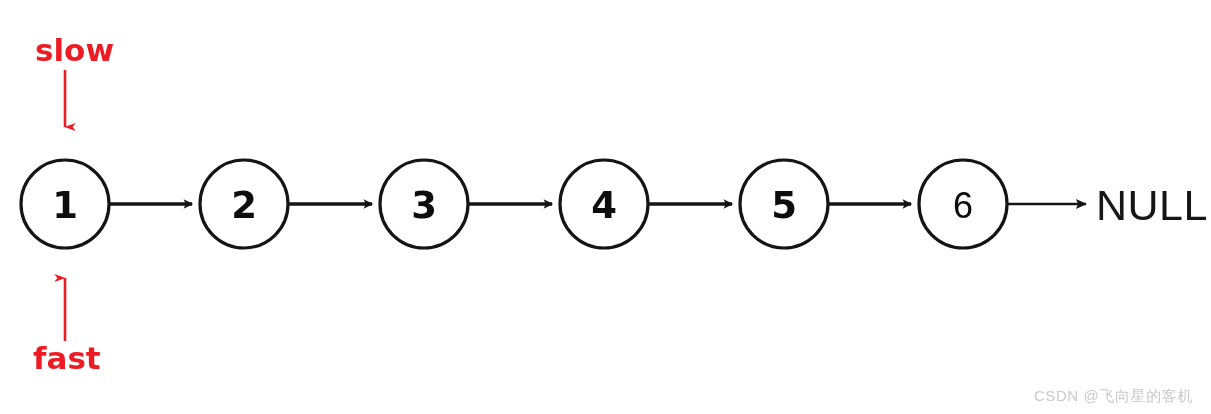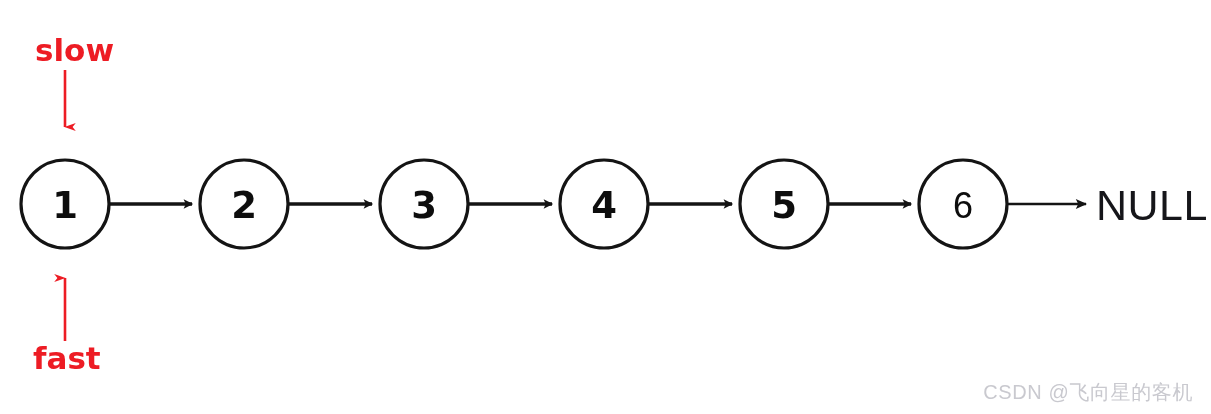--- a/index.html
+++ b/index.html
@@ -70,21 +70,21 @@
     font-family: "DejaVu Sans", sans-serif;
     font-size: 31px;
     font-weight: bold;
     dominant-baseline: central;
   }
   .watermark {
     position: absolute;
     right: 18px;
     bottom: 8px;
     font-family: "Liberation Sans", sans-serif;
-    font-size: 20px;
+    font-size: 15px;
     color: #c9c9cf;
     letter-spacing: 0.6px;
     white-space: nowrap;
     user-select: none;
   }
 </style>
 </head>
 <body>
 
 <div id="canvas">

